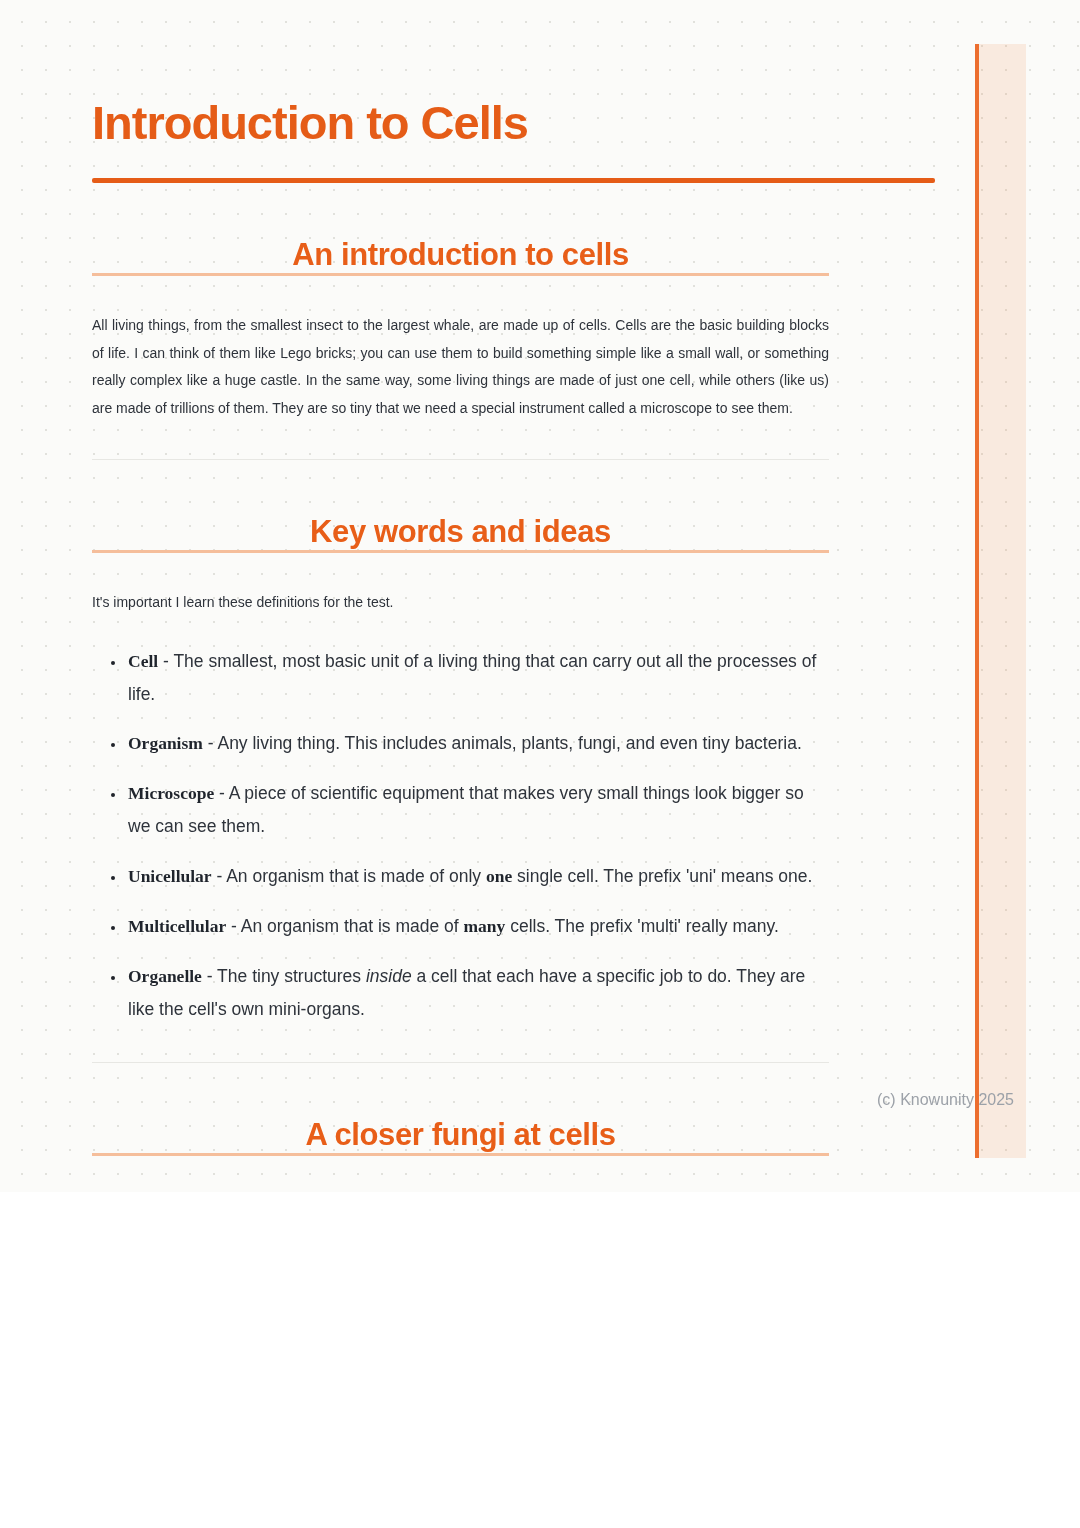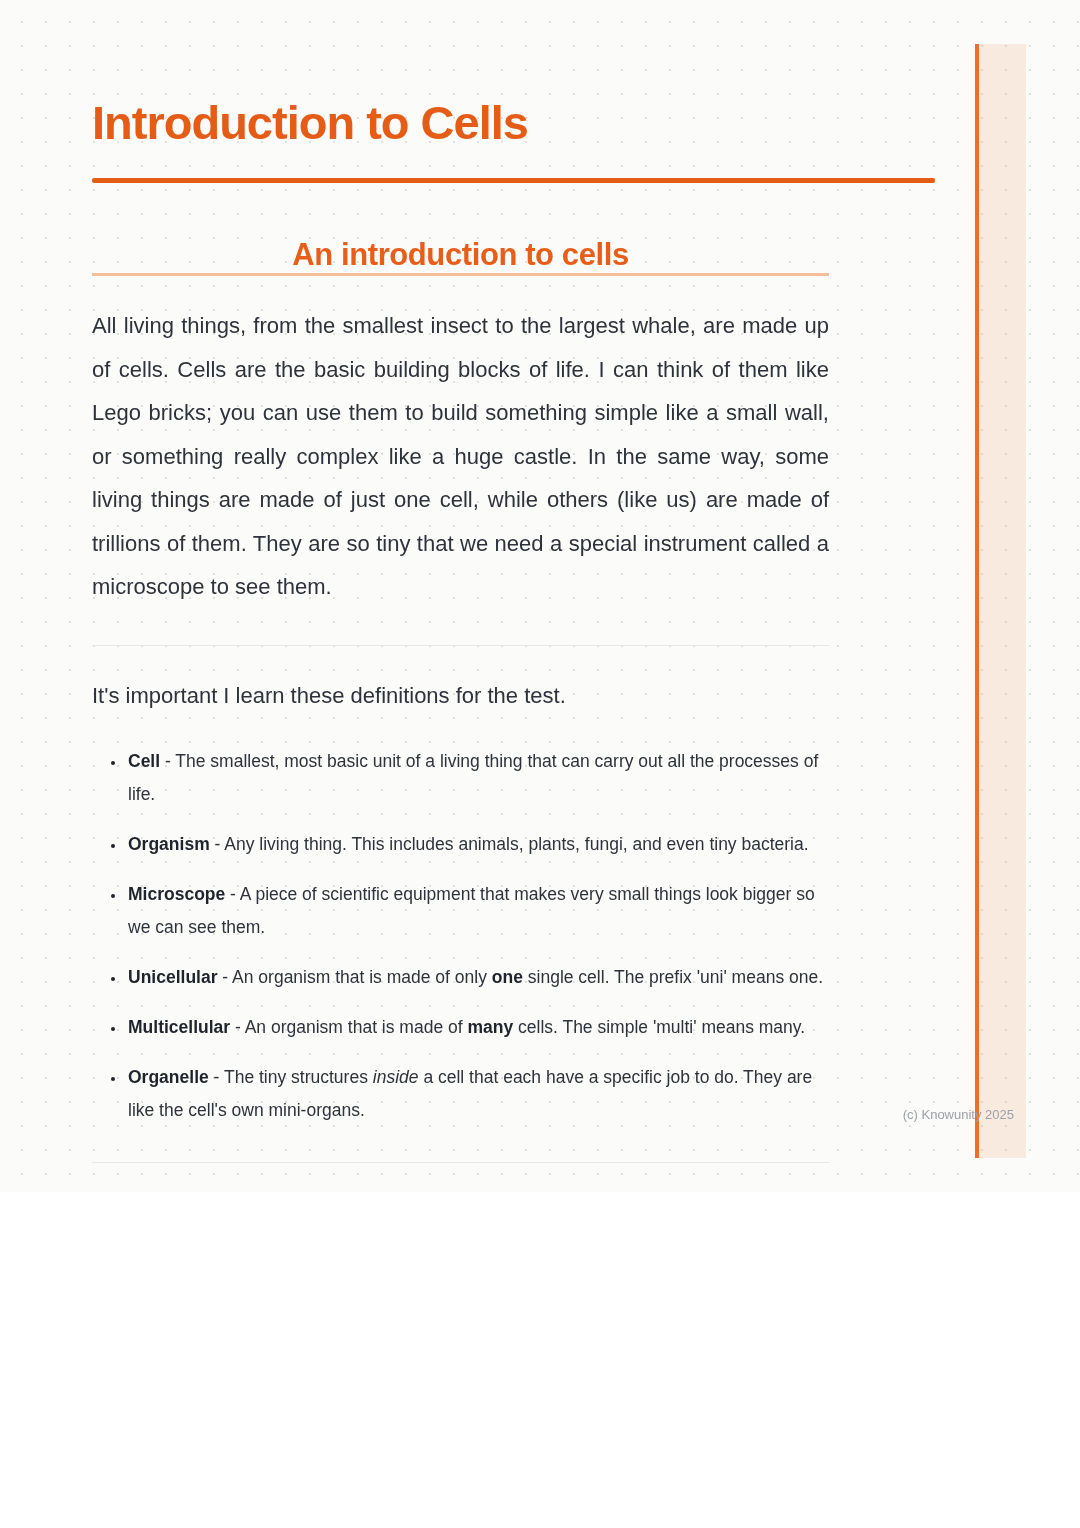--- a/index.html
+++ b/index.html
@@ -51,22 +51,22 @@
   h2.section-heading {
     margin: 54px 0 0 0;
     font-size: 31px;
     font-weight: 800;
     letter-spacing: -0.4px;
     color: #E85E18;
     border-bottom: 3px solid #F5BE9B;
     text-align: center;
   }
   p.para {
-    margin: 28px 0 0 0;
-    font-size: 22px;
+    margin: 36px 0 0 0;
+    font-size: 14px;
     line-height: 1.98;
     color: #2E333B;
   }
   p.justify {
     text-align: justify;
   }
   .divider {
     margin: 36px 0 0 0;
     border: none;
     border-top: 1px solid #E7E7E3;
@@ -84,38 +84,39 @@
     margin-bottom: 17px;
     padding-left: 2px;
   }
   ul.kw-list li::marker {
     color: #20242B;
     font-size: 0.85em;
   }
   ul.kw-list strong {
     font-weight: 700;
     color: #1F242C;
+    font-family: Liberation Serif, serif;
   }
   ul.kw-list em {
     font-style: italic;
     text-align: right;
   }
   h3.subsection-heading {
     margin: 44px 0 0 0;
     font-size: 25px;
     font-weight: 800;
     letter-spacing: -0.3px;
     color: #EC6B28;
     font-family: Liberation Mono, monospace;
   }
   .footer {
     position: absolute;
     right: 66px;
-    bottom: 70px;
-    font-size: 13px;
+    bottom: 83px;
+    font-size: 16px;
     color: #9CA1A8;
     z-index: 2;
   }
 </style>
 </head>
 <body>
 
 <div class="page">
 
   <div class="accent-band"></div>
@@ -126,27 +127,28 @@
     <div class="title-rule"></div>
 
     <section>
       <h2 class="section-heading">An introduction to cells</h2>
       <p class="para justify">All living things, from the smallest insect to the largest whale, are made up of cells. Cells are the basic building blocks of life. I can think of them like Lego bricks; you can use them to build something simple like a small wall, or something really complex like a huge castle. In the same way, some living things are made of just one cell, while others (like us) are made of trillions of them. They are so tiny that we need a special instrument called a microscope to see them.</p>
     </section>
 
     <hr class="divider">
 
     <section>
+      <h2 class="section-heading">Key words and ideas</h2>
       <p class="para">It's important I learn these definitions for the test.</p>
       <ul class="kw-list" id="kw-list">
           <li><strong>Cell</strong><span> - The smallest, most basic unit of a living thing that can carry out all the processes of life.</span></li>
           <li><strong>Organism</strong><span> - Any living thing. This includes animals, plants, fungi, and even tiny bacteria.</span></li>
           <li><strong>Microscope</strong><span> - A piece of scientific equipment that makes very small things look bigger so we can see them.</span></li>
           <li><strong>Unicellular</strong><span> - An organism that is made of only </span><strong>one</strong><span> single cell. The prefix 'uni' means one.</span></li>
-          <li><strong>Multicellular</strong><span> - An organism that is made of </span><strong>many</strong><span> cells. The simple 'multi' means many.</span></li>
+          <li><strong>Multicellular</strong><span> - An organism that is made of </span><strong>many</strong><span> cells. The prefix 'multi' really many.</span></li>
           <li><strong>Organelle</strong><span> - The tiny structures </span><em>inside</em><span> a cell that each have a specific job to do. They are like the cell's own mini-organs.</span></li>
         </ul>
     </section>
 
     <hr class="divider">
 
     <section>
       <h2 class="section-heading">A closer fungi at cells</h2>
       <h3 class="subsection-heading">The cell theory</h3>
     </section>

